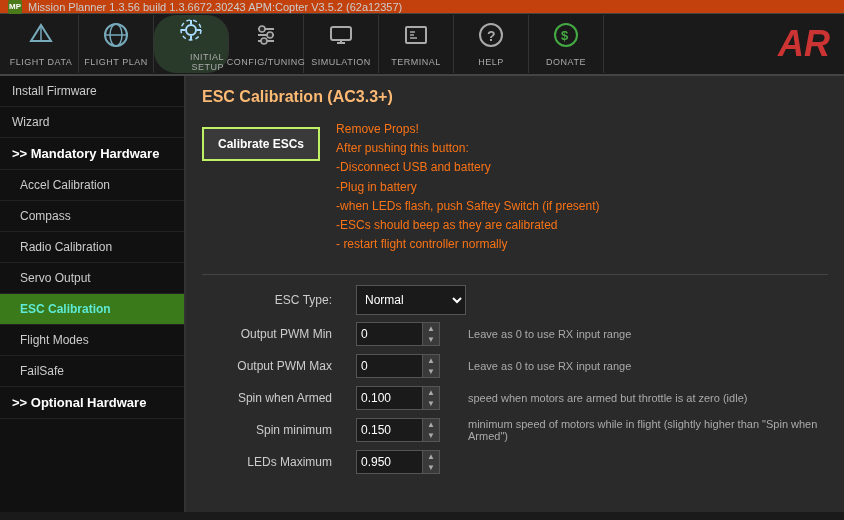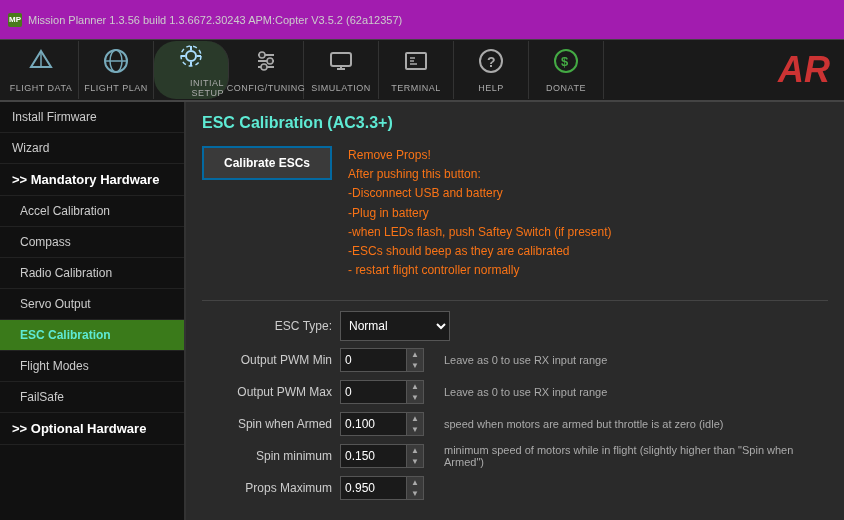--- a/index.html
+++ b/index.html
@@ -8,22 +8,22 @@
       height: 520px;
       background: #1a1a1a;
       font-family: Arial, sans-serif;
       font-size: 12px;
       color: #fff;
       overflow: hidden;
     }
 
     
     .title-bar {
-      background: #a21caf;
-      height: 40px;
+      background: #c2410c;
+      height: 14px;
       display: flex;
       align-items: center;
       padding: 0 8px;
       font-size: 11px;
       color: #ccc;
       border-bottom: 1px solid #444;
     }
     .title-bar-icon {
       width: 14px;
       height: 14px;
@@ -116,61 +116,62 @@
     .content {
       flex: 1;
       background: #2a2a2a;
       padding: 12px 16px;
       overflow-y: auto;
     }
 
     .page-title {
       font-size: 16px;
       font-weight: bold;
-      color: #5eead4;
+      color: #fdba74;
       margin-bottom: 14px;
     }
 
     
     .calibrate-section {
       display: flex;
       align-items: flex-start;
       margin-bottom: 20px;
       gap: 16px;
     }
 
     .calibrate-btn {
       background: #3a3a3a;
-      border: 2px solid #0369a1;
+      border: 2px solid #bef264;
       color: #fff;
-      padding: 8px 20px;
+      padding: 8px 14px;
       cursor: pointer;
       font-size: 12px;
       font-weight: bold;
       white-space: nowrap;
       min-width: 110px;
+      margin-top: 7px;
     }
 
     .instructions {
       color: #f97316;
       font-size: 12px;
       line-height: 1.6;
     }
 
     
     .params-section {
       display: flex;
       flex-direction: column;
       gap: 6px;
     }
 
     .param-row {
       display: flex;
       align-items: center;
-      gap: 8px;
+      gap: 24px;
       min-height: 26px;
     }
 
     .param-label {
       width: 130px;
       color: #ccc;
       font-size: 12px;
       text-align: right;
       flex-shrink: 0;
     }
@@ -223,21 +224,21 @@
       border: 1px solid #555;
       color: #fff;
       font-size: 12px;
       padding: 0 4px;
       cursor: pointer;
     }
 
     .param-desc {
       color: #aaa;
       font-size: 11px;
-      margin-left: 12px;
+      margin-left: 4px;
     }
 
     
     .divider {
       border: none;
       border-top: 1px solid #444;
       margin: 10px 0;
     }
   </style>
 </head>
@@ -458,21 +459,21 @@
           <input type="text" class="param-input" value="0.150" style="">
           <div class="param-spinners">
             <button class="spinner-btn">▲</button>
             <button class="spinner-btn">▼</button>
           </div>
         </div>
         <span class="param-desc">minimum speed of motors while in flight (slightly higher than "Spin when Armed")</span>
       </div>
 
       <div class="param-row">
-        <span class="param-label">Props Maximum</span>
+        <span class="param-label">LEDs Maximum</span>
         <div class="param-input-group">
           <input type="text" class="param-input" value="0.950" style="">
           <div class="param-spinners">
             <button class="spinner-btn">▲</button>
             <button class="spinner-btn">▼</button>
           </div>
         </div>
       </div>
 
     </div>

